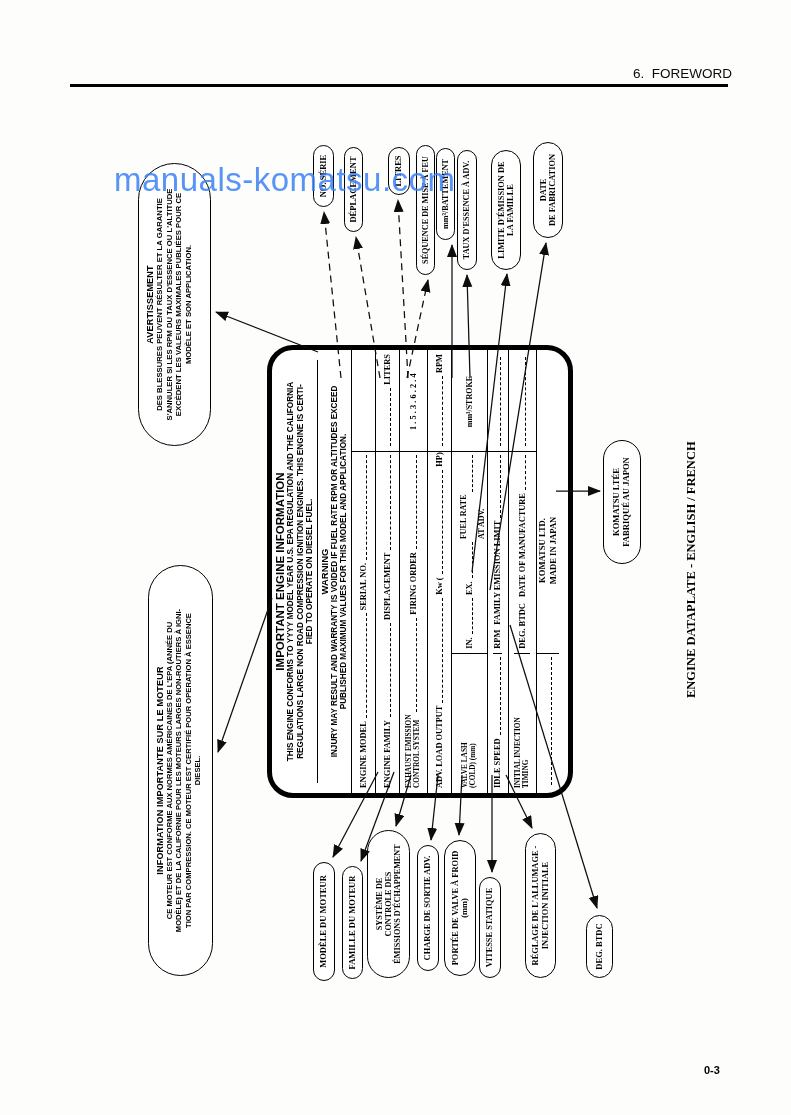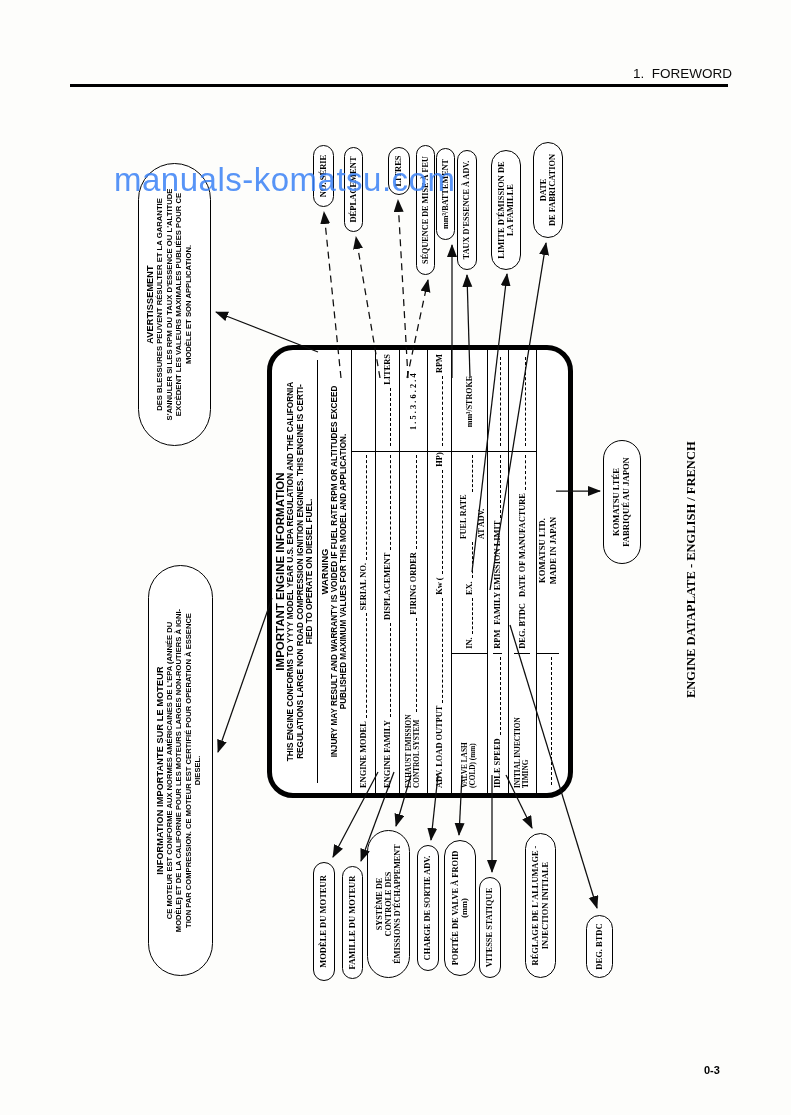--- a/index.html
+++ b/index.html
@@ -46,21 +46,21 @@
   .pageno{font-weight:700;font-size:11px;z-index:3;}
   .wm{font-size:33px;color:#3b82f6;opacity:.85;letter-spacing:.5px;z-index:10;
       font-family:"Liberation Sans",sans-serif;}
   svg.lines{position:absolute;left:0;top:0;z-index:4;}
   svg.lines line{stroke:#0d0d0d;stroke-width:1.25;}
   svg.lines line.d{stroke-dasharray:7 5;}
 </style>
 </head>
 <body>
 
-<div class="abs hdr" style="left:633px;top:66px;">1.  FOREWORD</div>
+<div class="abs hdr" style="left:633px;top:66px;">6.  FOREWORD</div>
 <div class="abs hrule" style="left:70px;top:84px;width:658px;"></div>
 
 <div class="abs rot plate" style="left:267px;top:798px;width:453px;height:306px;">
   <div class="p-title">IMPORTANT ENGINE INFORMATION</div>
   <div class="p-intro">THIS ENGINE CONFORMS TO YYYY MODEL YEAR U.S. EPA REGULATION AND THE CALIFORNIA
 REGULATIONS LARGE NON ROAD COMPRESSION IGNITION ENGINES. THIS ENGINE IS CERTI-
 FIED TO OPERATE ON DIESEL FUEL.</div>
   <div class="p-rule"></div>
   <div class="p-warn-t">WARNING</div>
   <div class="p-warn">INJURY MAY RESULT AND WARRANTY IS VOIDED IF FUEL RATE RPM OR ALTITUDES EXCEED

